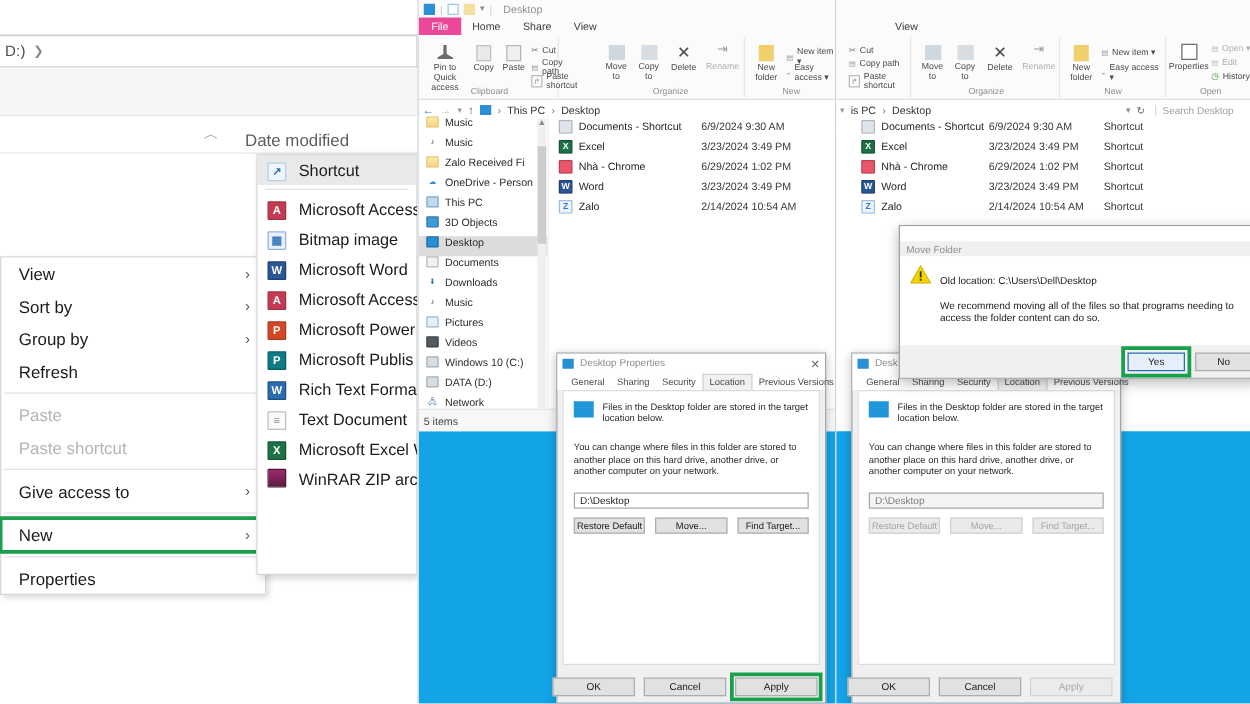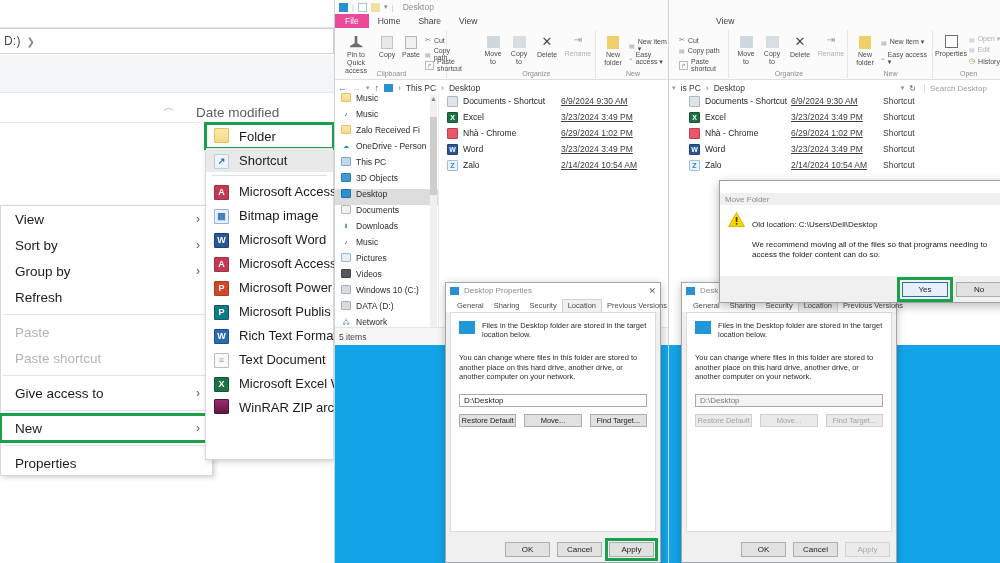--- a/index.html
+++ b/index.html
@@ -66,21 +66,21 @@
   .listhdr span { position:absolute; top:2px; font-size:8.5px; color:#666;}
   .navpane { position:absolute; left:0; width:104px; top:93px; bottom:18px; background:#fff; border-right:1px solid #ededed; overflow:hidden;}
   .np-item { height:16px; display:flex; align-items:flex-start; font-size:8.5px; color:#2b2b2b; white-space:nowrap; padding-left:6px; gap:5px;}
   .np-item.sel { background:#dcdcdc;}
   .np-scroll { position:absolute; right:1px; top:2px; width:7px; bottom:2px; background:#f0f0f0;}
   .np-thumb { position:absolute; left:0; width:7px; top:22px; height:78px; background:#cdcdcd;}
   .np-arrow { position:absolute; right:1px; font-size:7px; color:#888; text-align:center; width:7px;}
   .filelist { position:absolute; left:104px; right:0; top:93px; bottom:18px; background:#fff; }
   .fl-row { height:16px; display:flex; align-items:center; font-size:8.5px; color:#1f1f1f; padding-left:4px;}
   .fl-name { width:118px; display:flex; align-items:center; gap:5px; white-space:nowrap; overflow:hidden;}
-  .fl-date { width:92px; color:#3a3a3a; white-space:nowrap;text-decoration:underline;}
+  .fl-date { width:92px; color:#3a3a3a; white-space:nowrap;}
   .fl-type { width:52px; color:#3a3a3a;}
   .statusbar { position:absolute; left:0; right:0; bottom:0; height:18px; display:flex; align-items:center; padding-left:4px; font-size:8.5px; color:#444; background:#f7f7f7; border-top:1px solid #e6e6e6;}
   .desktopbg { position:absolute; left:0; right:0; bottom:0; height:218px; background:#13a4e8; }
 
   
   .propdlg { position:absolute; background:#f0f0f0; border:1px solid #9fa6ad; box-shadow:0 2px 8px rgba(0,0,0,.25);}
   .pd-title { height:15px; background:#fff; display:flex; align-items:center; padding:0 4px; gap:5px;}
   .pd-title .pd-t { font-size:8px; color:#8b8b8b;}
   .pd-x { margin-left:auto; font-size:9px; color:#6a6a6a;}
   .pd-tabs { height:14px; display:flex; align-items:flex-end; padding-left:6px; gap:0; background:#fff;}
@@ -90,21 +90,21 @@
   .pd-row1 { display:flex; gap:7px; }
   .pd-folderico { width:16px; height:13px; background:#2196d8; flex:0 0 16px;}
   .pd-txt { font-size:7.5px; color:#2a2a2a; line-height:9px;}
   .pd-para { font-size:7.5px; color:#2a2a2a; line-height:9.5px; margin-top:14px;}
   .pd-input { margin-top:12px; height:13px; border:1px solid #a9a9a9; background:#fff; font-size:8px; color:#1a1a1a; display:flex; align-items:center; padding-left:4px;}
   .pd-input.dis { background:#f4f4f4; color:#7a7a7a;}
   .pd-btnrow { margin-top:7px; display:flex; gap:8px;}
   .pdb { flex:1; height:13px; background:#e1e1e1; border:1px solid #adadad; font-size:7.5px; color:#1a1a1a; display:flex; align-items:center; justify-content:center;}
   .pdb.dis { color:#a4a4a4; background:#eaeaea; border-color:#cfcfcf;}
   .pd-foot { position:absolute; right:6px; bottom:5px; display:flex; gap:7px;}
-  .fb { width:45px; height:15px; background:#e1e1e1; border:1px solid #adadad; font-size:8px; color:#1a1a1a; display:flex; align-items:center; justify-content:center;}
+  .fb { width:66px; height:15px; background:#e1e1e1; border:1px solid #adadad; font-size:8px; color:#1a1a1a; display:flex; align-items:center; justify-content:center;}
   .fb.dis { color:#a8a8a8; background:#ebebeb; border-color:#d3d3d3;}
   .fb-hl { position:relative; outline:3px solid #18a04a; outline-offset:1px;}
 
   
   .movedlg { position:absolute; background:#f0f0f0; border:1px solid #9aa1a8; box-shadow:0 3px 10px rgba(0,0,0,.28);}
   .md-title { height:12px; background:#fff;}
   .md-name { font-size:8px; color:#8d8d8d; padding:2px 0 0 5px;}
   .md-main { background:#fff; position:absolute; left:0; right:0; top:24px; bottom:26px; padding:7px 8px 0 8px; display:flex; gap:7px;}
   .md-warn { width:17px; height:15px; flex:0 0 17px; }
   .md-q { font-size:8px; color:#1a1a1a; line-height:10.5px;}
@@ -167,24 +167,20 @@
         <span>New</span>
         <span class="ctx-arrow">›</span>
       </div>
       <div class="ctx-sep"></div>
       <div class="ctx-item">
         <span>Properties</span>
       </div>
     </div>
 
   <div class="newmenu" id="newmenu">
-      <div class="nm-item nm-hl">
-        <span class="nm-ico"><span style="display: inline-flex; align-items: center; justify-content: center; width: 15px; height: 15px; background: linear-gradient(rgb(253, 233, 169), rgb(246, 215, 135)); border: 1px solid rgb(226, 192, 99); border-radius: 1px; color: rgb(85, 85, 85); font-size: 9px; font-weight: bold; line-height: 1; flex: 0 0 15px; overflow: hidden;"></span></span>
-        <span>Folder</span>
-      </div>
       <div class="nm-item sel">
         <span class="nm-ico"><span style="display: inline-flex; align-items: center; justify-content: center; width: 15px; height: 15px; background: rgb(238, 244, 251); border: 1px solid rgb(182, 205, 228); border-radius: 1px; color: rgb(47, 111, 181); font-size: 9px; font-weight: bold; line-height: 1; flex: 0 0 15px; overflow: hidden;">↗</span></span>
         <span>Shortcut</span>
       </div>
       <div class="nm-sep"></div>
       <div class="nm-item">
         <span class="nm-ico"><span style="display: inline-flex; align-items: center; justify-content: center; width: 15px; height: 15px; background: rgb(194, 59, 82); border: 1px solid rgb(165, 47, 68); border-radius: 1px; color: rgb(255, 255, 255); font-size: 9px; font-weight: bold; line-height: 1; flex: 0 0 15px; overflow: hidden;">A</span></span>
         <span>Microsoft Access</span>
       </div>
       <div class="nm-item">

